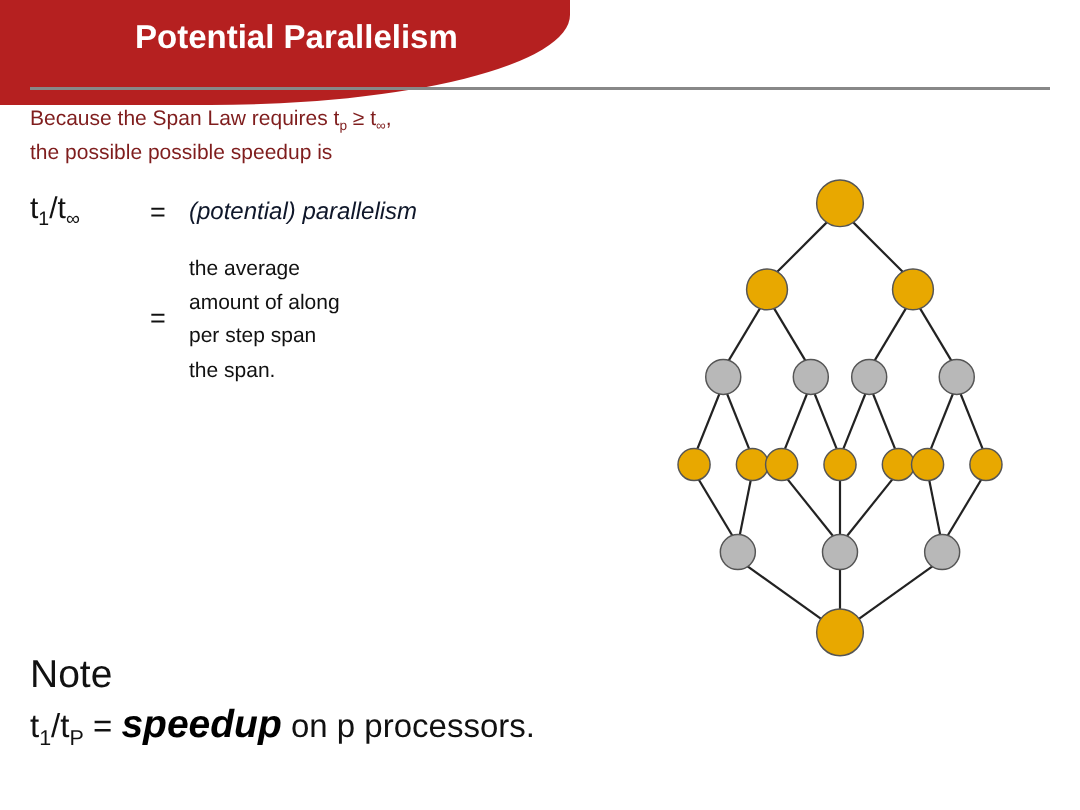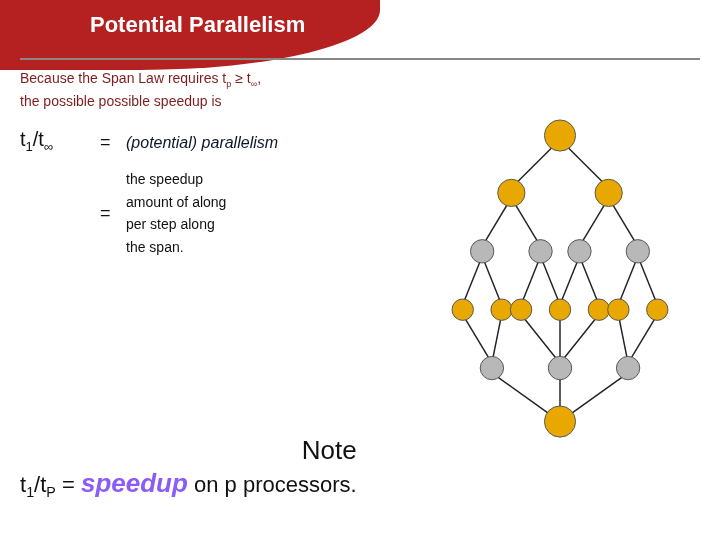--- a/index.html
+++ b/index.html
@@ -99,31 +99,30 @@
     
     .note-section {
       position: absolute;
       bottom: 30px;
       left: 0;
     }
     .note-label {
       font-size: 26px;
       color: #111;
       font-weight: normal;
-      text-align: right;
     }
     .note-formula {
       font-size: 22px;
       color: #111;
       margin-top: 2px;
     }
     .note-formula .speedup-word {
       font-style: italic;
       font-weight: bold;
-      color: #8b5cf6;
+      color: #000000;
       font-size: 26px;
       text-align: center;
     }
 
     
     .tree-container {
       position: absolute;
       top: 50px;
       right: 10px;
       width: 260px;
@@ -161,23 +160,23 @@
       t<sub>1</sub>/t<sub>∞</sub>
     </div>
     <div class="formula-eq">=</div>
     <div class="formula-rhs-italic">(potential) parallelism</div>
   </div>
 
   <div class="formula-row">
     <div style="min-width:70px;"></div>
     <div class="formula-eq">=</div>
     <div class="formula-rhs-text">
-      <span>the speedup</span><br>
+      <span>the average</span><br>
       <span>amount of along</span><br>
-      <span>per step along</span><br>
+      <span>per step span</span><br>
       <span>the span.</span>
     </div>
   </div>
 
   <div class="note-section">
     <div class="note-label">Note</div>
     <div class="note-formula">
       t<sub>1</sub>/t<sub>P</sub> = <span class="speedup-word">speedup</span> on p processors.
     </div>
   </div>

